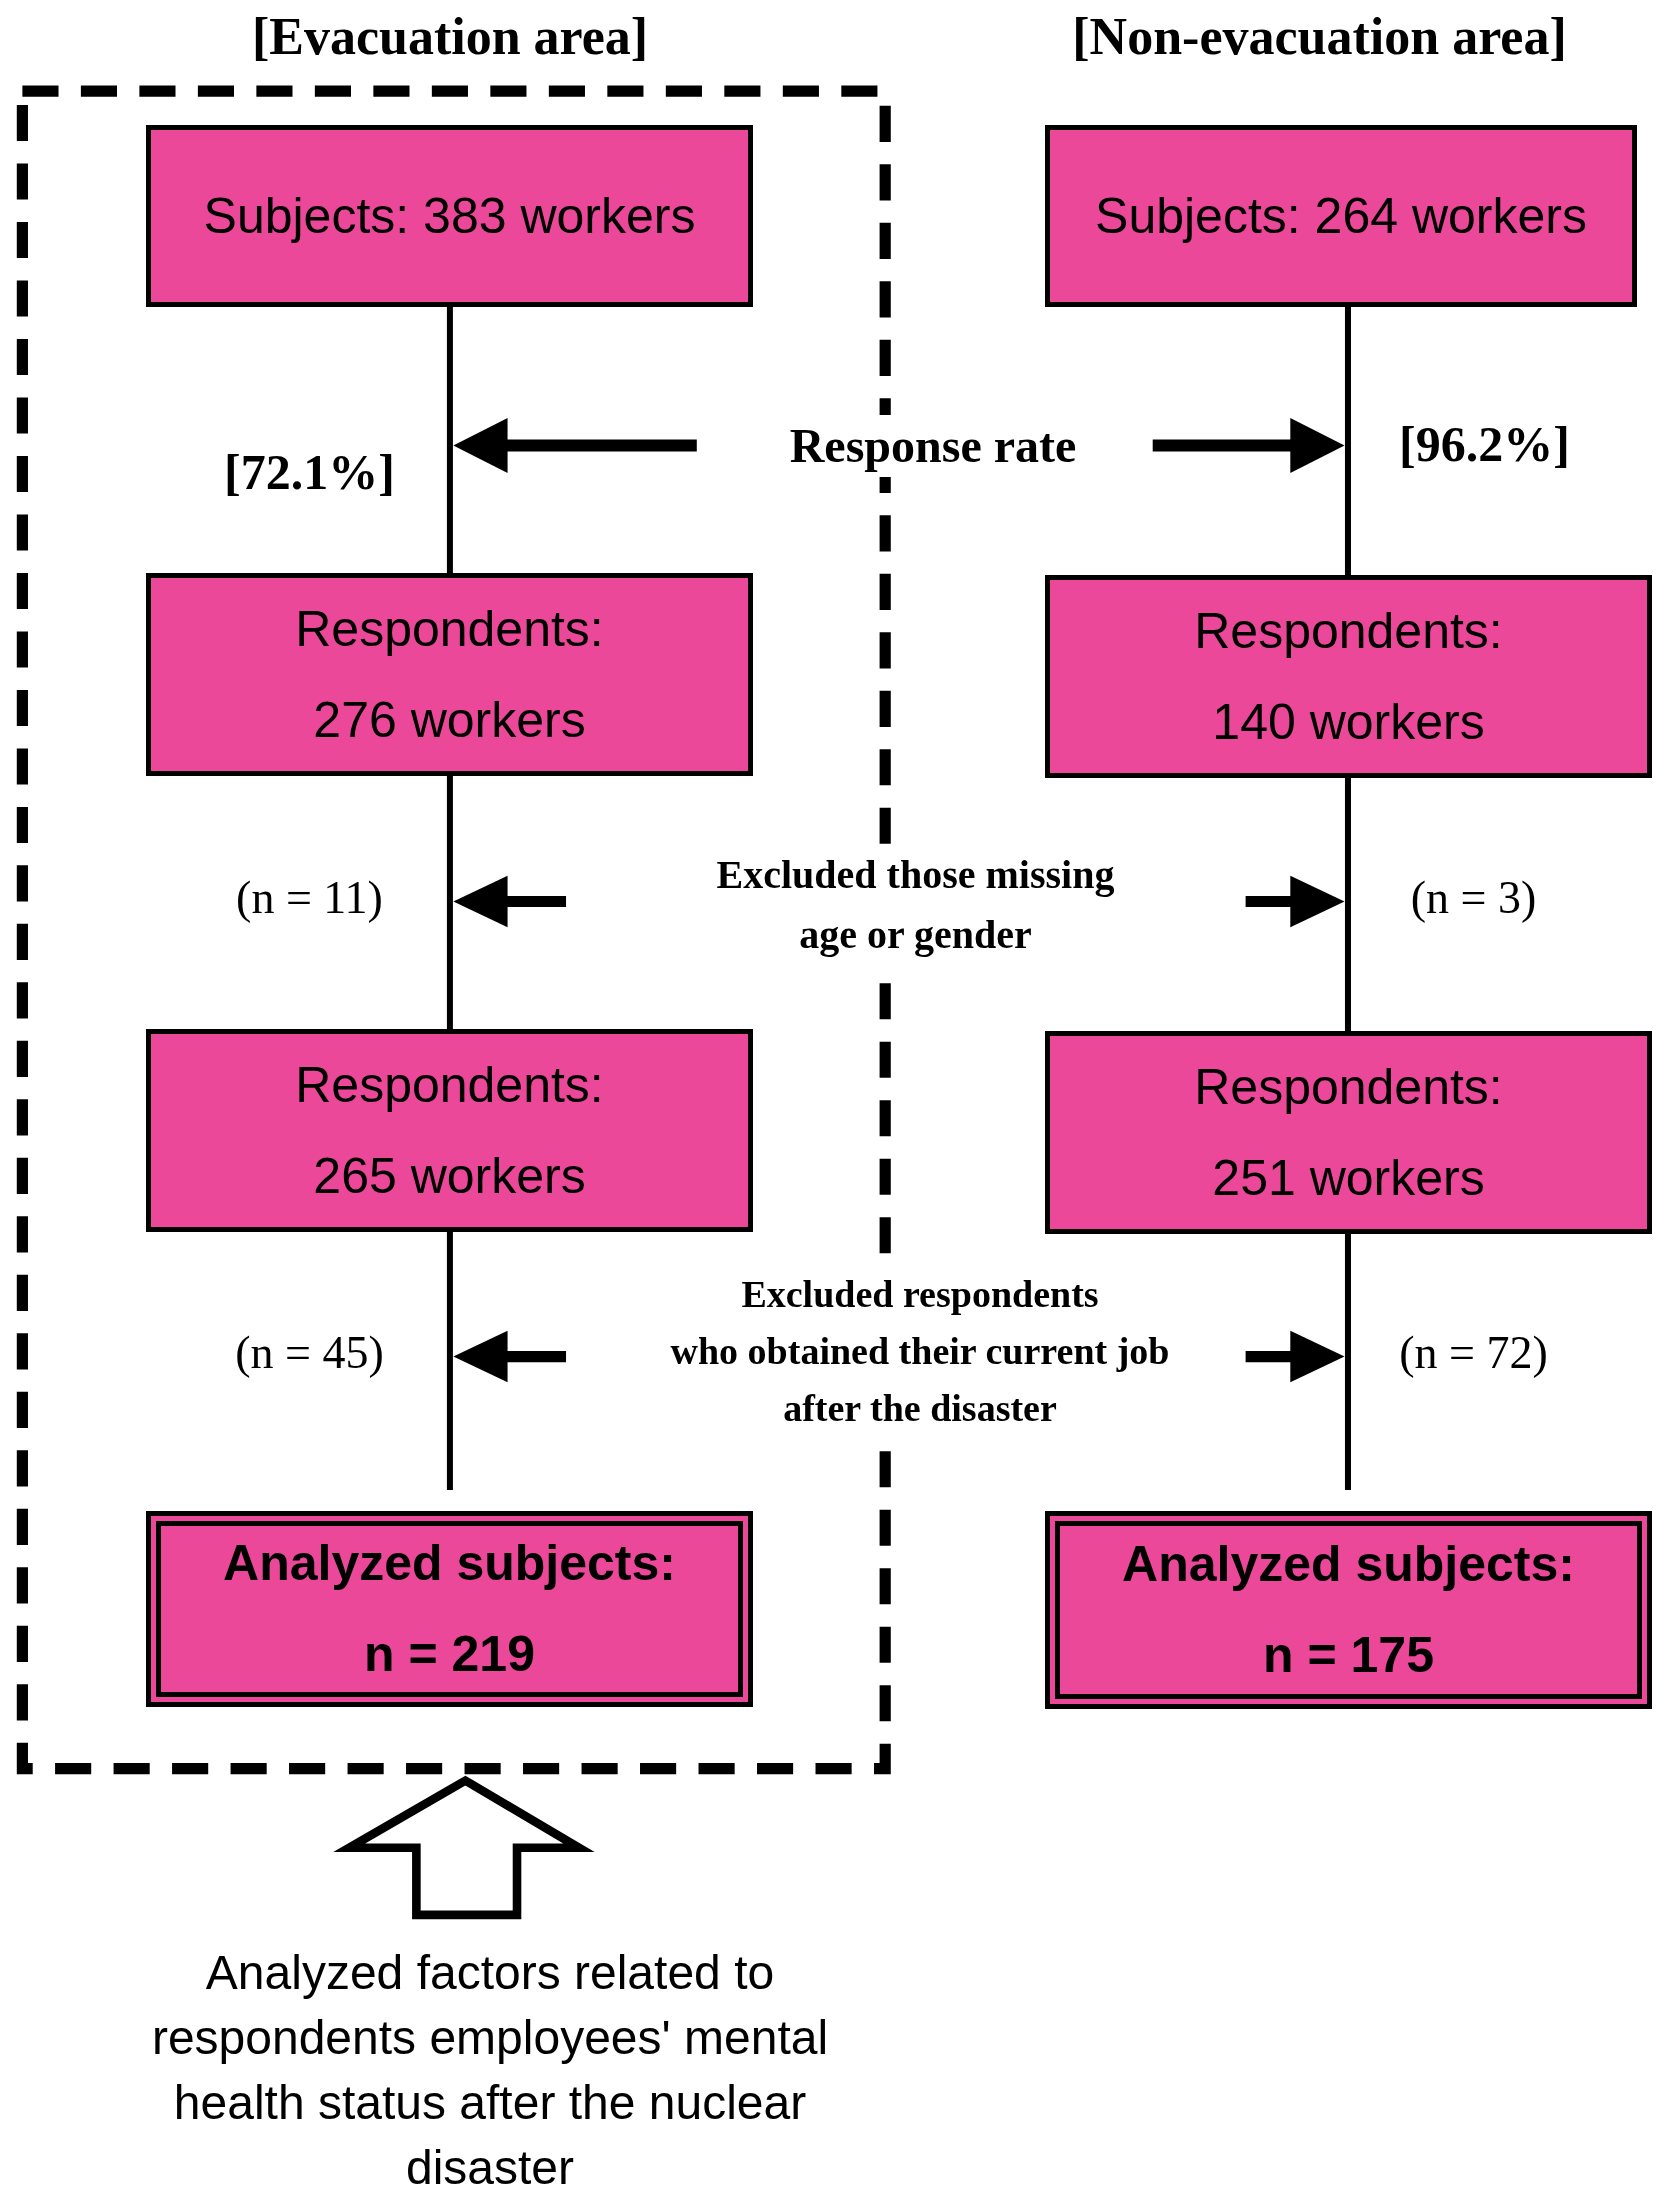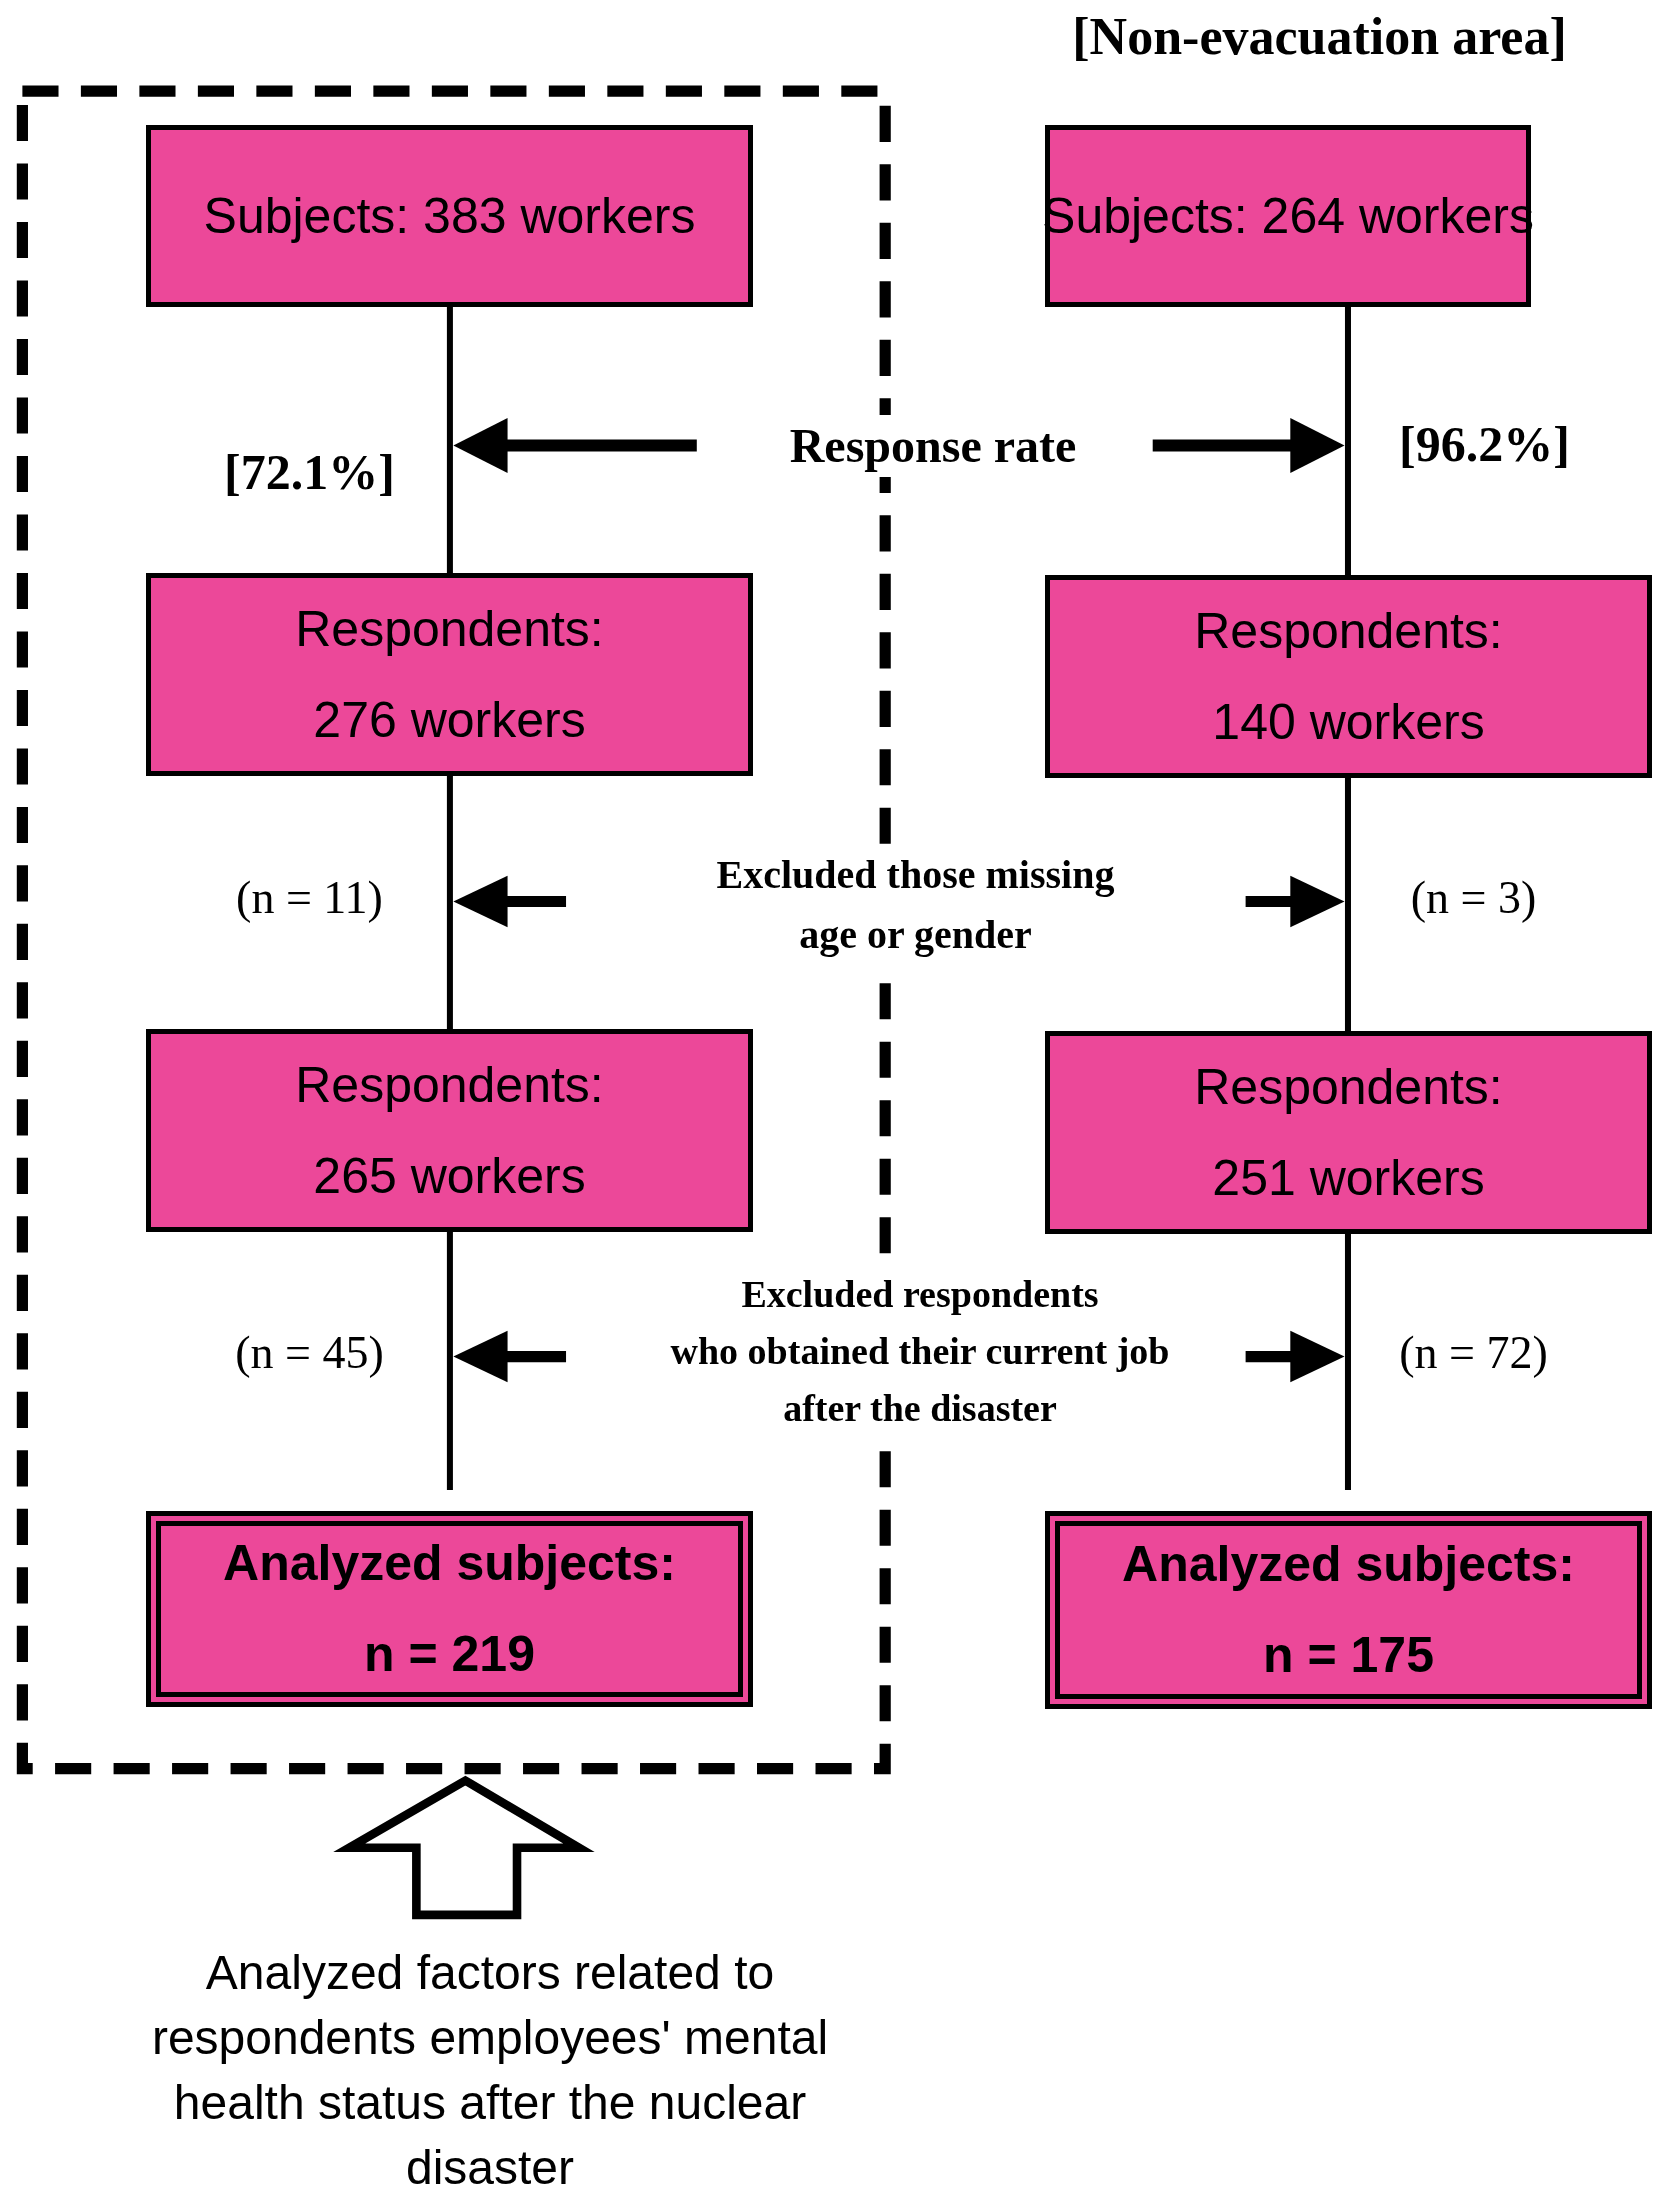--- a/index.html
+++ b/index.html
@@ -62,39 +62,40 @@
       <polygon points="527,1577 590,1547 590,1607" fill="#000"></polygon>
     </g>
     <g>
       <line x1="1448" y1="1577" x2="1510" y2="1577" stroke="#000" stroke-width="13"></line>
       <polygon points="1563,1577 1500,1547 1500,1607" fill="#000"></polygon>
     </g>
 
     <polygon points="541,2070 673,2148 601,2148 601,2226 484,2226 484,2148 406,2148" fill="#ffffff" stroke="#000" stroke-width="10" stroke-linejoin="miter"></polygon>
   </svg>
 
+  <div class="abs hdr" style="left:20px;top:6.9px;width:860px;">[Evacuation area]</div>
   <div class="abs hdr" style="left:1016px;top:6.9px;width:607px;">[Non-evacuation area]</div>
 
   <div class="box" style="left:146px;top:125px;width:607px;height:182px;">
     <div class="bl">Subjects: 383 workers</div>
   </div>
   <div class="box" style="left:146px;top:573px;width:607px;height:203px;">
     <div class="bl">Respondents:</div>
     <div class="bl">276 workers</div>
   </div>
   <div class="box" style="left:146px;top:1029px;width:607px;height:203px;">
     <div class="bl">Respondents:</div>
     <div class="bl">265 workers</div>
   </div>
   <div class="box analyzed" style="left:146px;top:1490px;width:607px;height:196px;">
     <div class="bl">Analyzed subjects:</div>
     <div class="bl">n = 219</div>
   </div>
 
-  <div class="box" style="left:1045px;top:125px;width:486px;height:182px;">
+  <div class="box" style="left:1045px;top:125px;width:592px;height:182px;">
     <div class="bl">Subjects: 264 workers</div>
   </div>
   <div class="box" style="left:1045px;top:575px;width:607px;height:203px;">
     <div class="bl">Respondents:</div>
     <div class="bl">140 workers</div>
   </div>
   <div class="box" style="left:1045px;top:1031px;width:607px;height:203px;">
     <div class="bl">Respondents:</div>
     <div class="bl">251 workers</div>
   </div>

